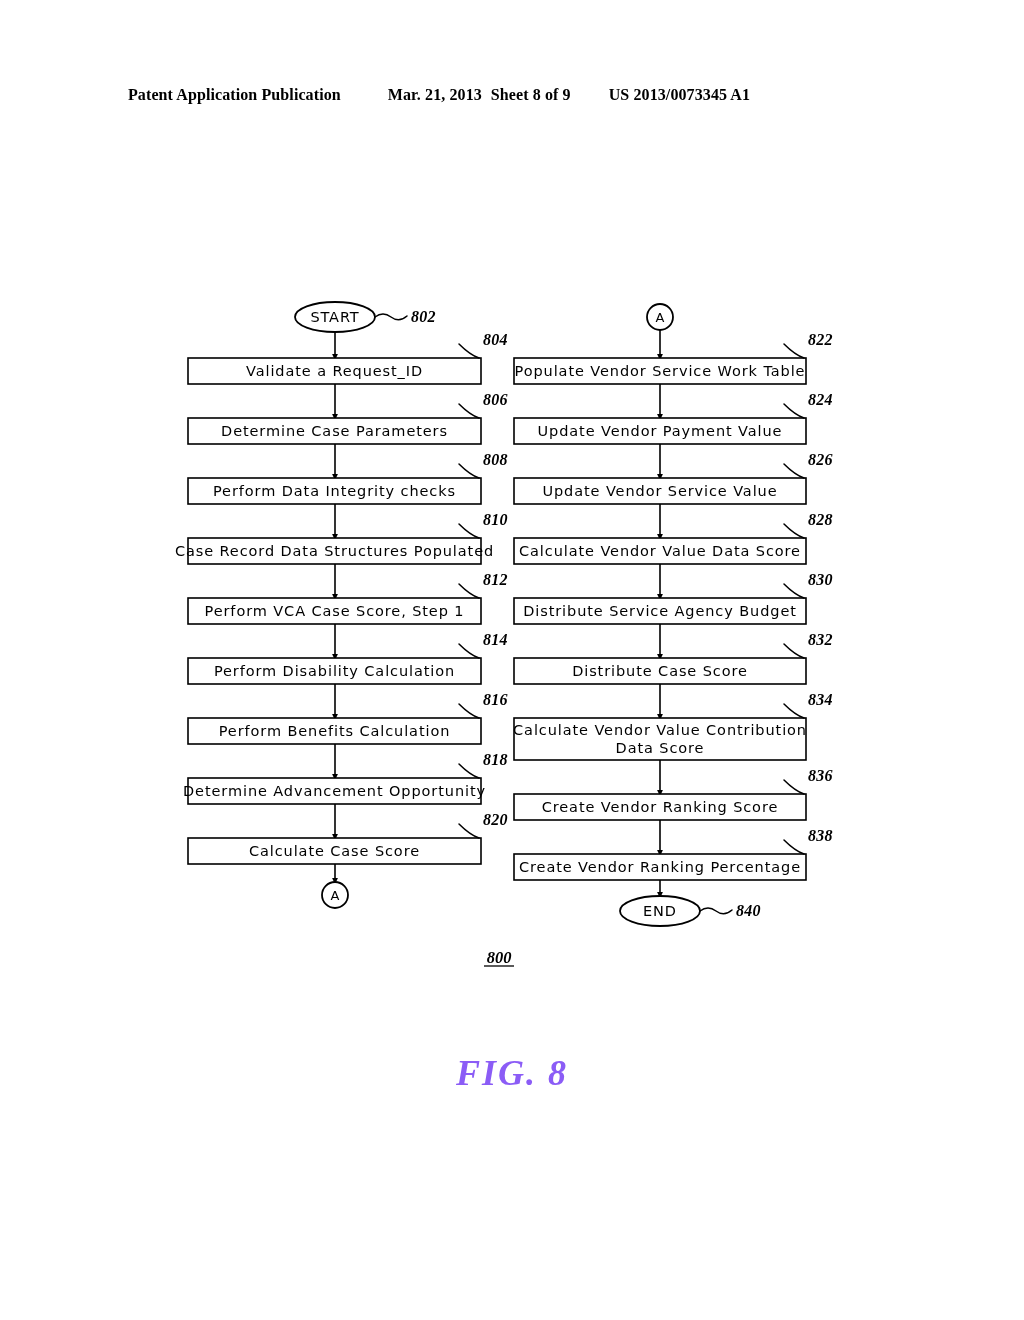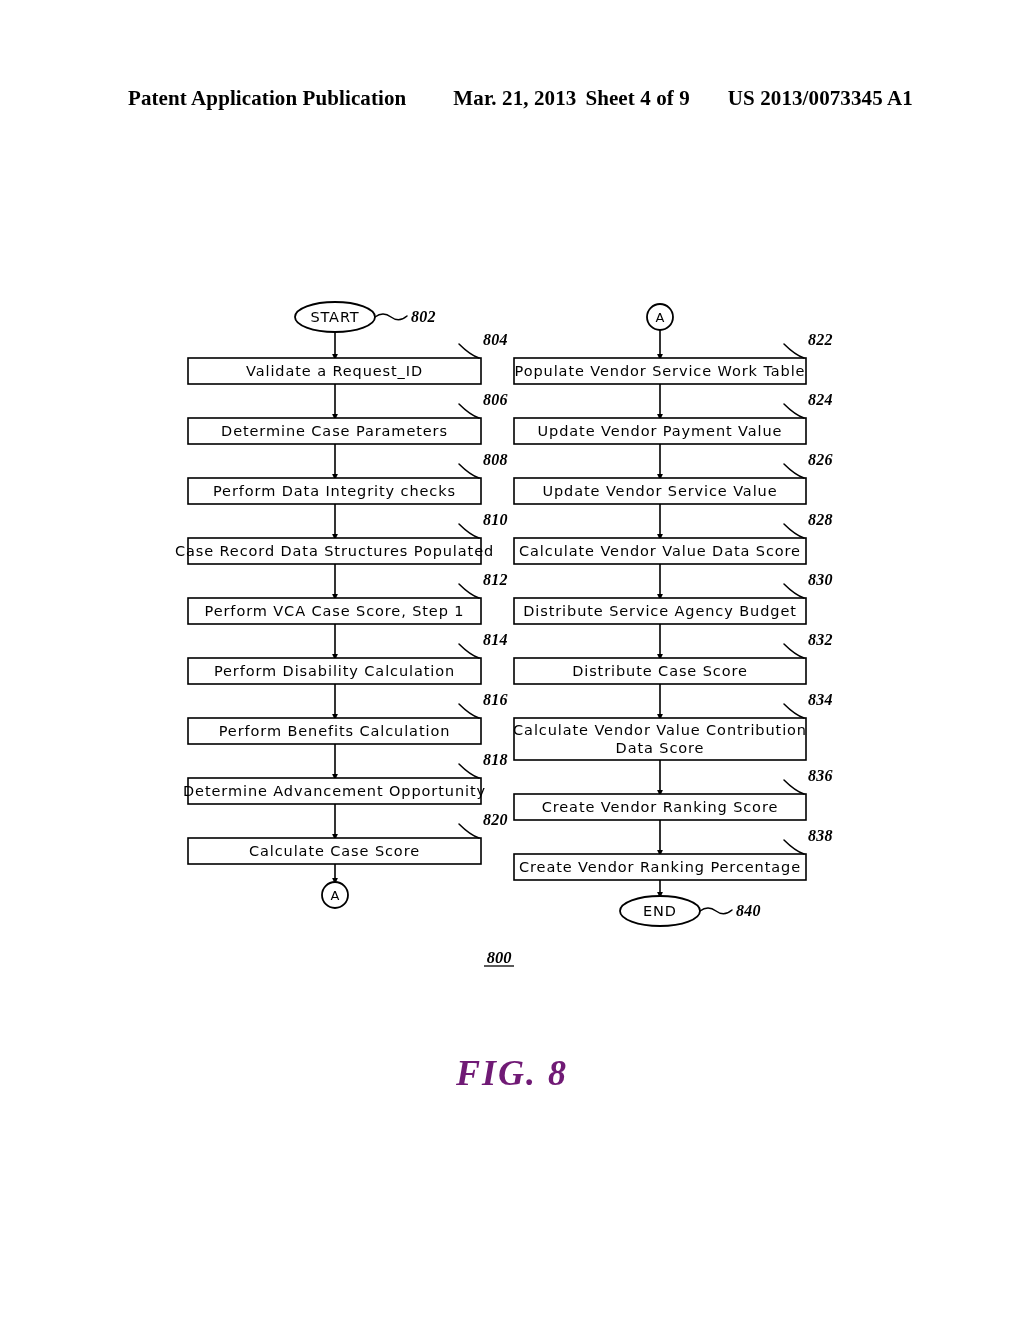--- a/index.html
+++ b/index.html
@@ -22,21 +22,21 @@
     left: 128px;
     width: 768px;
     height: 26px;
     display: flex;
     align-items: baseline;
     white-space: nowrap;
   }
   #page-header .hdr {
     font-family: "Liberation Serif", serif;
     font-weight: bold;
-    font-size: 21px;
+    font-size: 16px;
     color: #000;
     letter-spacing: 0.1px;
   }
   #hdr-pub      { flex: 0 0 auto; }
   #hdr-date     { flex: 0 0 auto; margin-left: 47px; }
   #hdr-sheet    { flex: 0 0 auto; margin-left: 9px; }
   #hdr-patno    { flex: 0 0 auto; margin-left: 38px; }
 
   
   #figure-area {
@@ -115,30 +115,30 @@
     position: absolute;
     top: 1052px;
     left: 0;
     width: 1024px;
     text-align: center;
     font-family: "Liberation Serif", serif;
     font-style: italic;
     font-weight: bold;
     font-size: 36px;
     letter-spacing: 2px;
-    color: #701a75;
+    color: #8b5cf6;
   }
 </style>
 </head>
 <body>
 
 <div id="page-header">
   <span class="hdr" id="hdr-pub">Patent Application Publication</span>
   <span class="hdr" id="hdr-date">Mar. 21, 2013</span>
-  <span class="hdr" id="hdr-sheet">Sheet 4 of 9</span>
+  <span class="hdr" id="hdr-sheet">Sheet 8 of 9</span>
   <span class="hdr" id="hdr-patno">US 2013/0073345 A1</span>
 </div>
 
 <div id="figure-area">
   <svg id="flow" viewBox="0 0 1024 1320" xmlns="http://www.w3.org/2000/svg">
     <defs>
       <marker id="arrowhead" markerWidth="8" markerHeight="8" refX="3.2" refY="3.6" orient="auto" markerUnits="userSpaceOnUse">
         <path d="M0,0.6 L6.4,3.6 L0,6.6 z" fill="#000000"></path>
       </marker>
     </defs>

